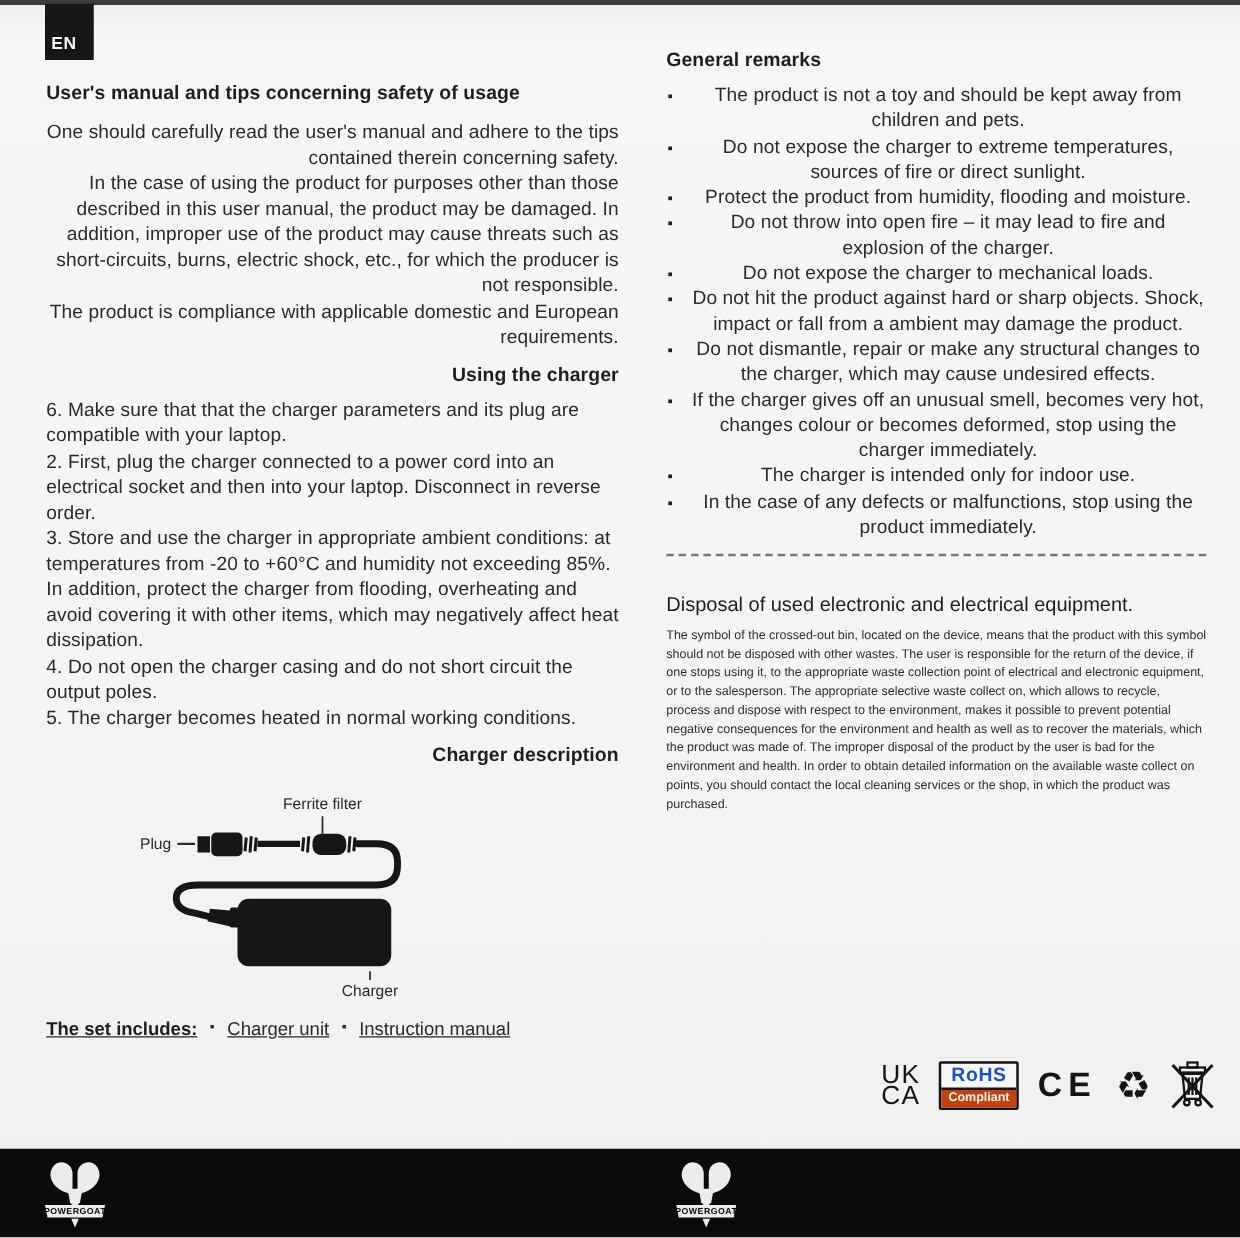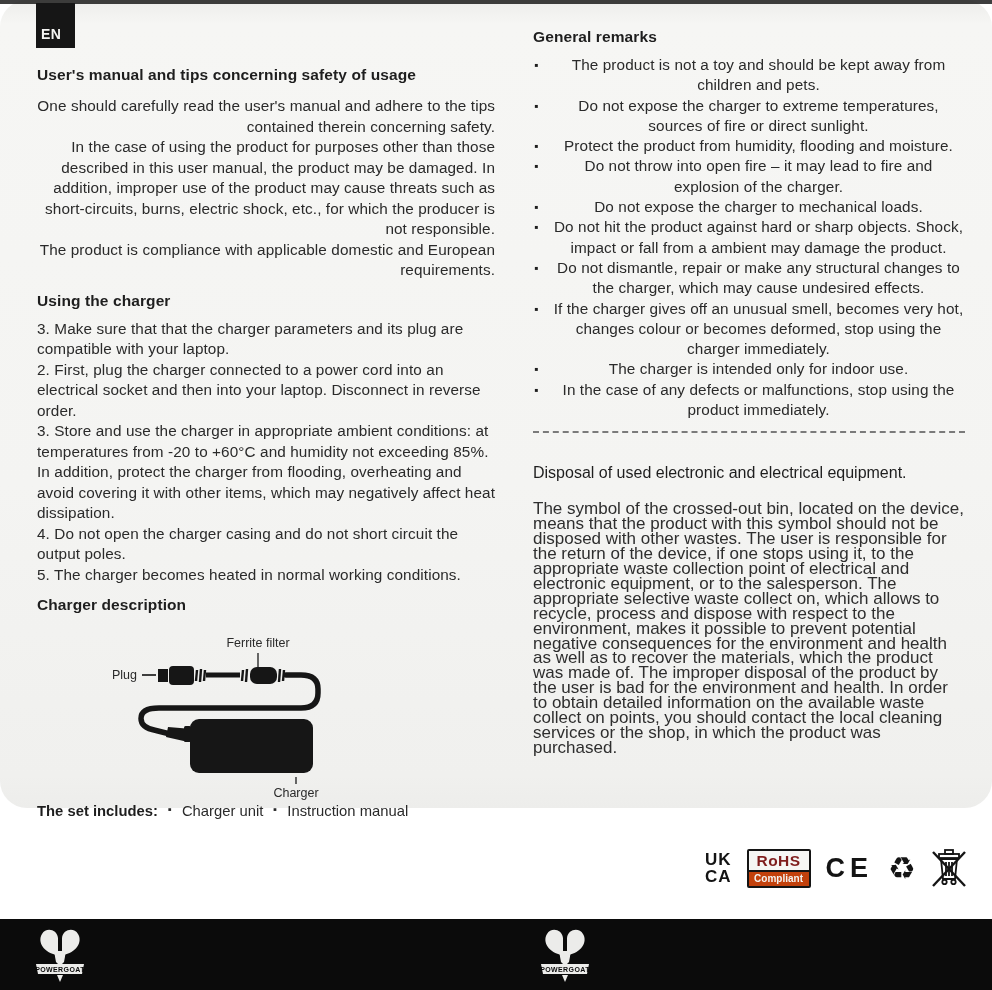--- a/index.html
+++ b/index.html
@@ -1,63 +1,62 @@
 <!DOCTYPE html>
 <html><head>
 <meta charset="utf-8">
 <style>
   * { margin:0; padding:0; box-sizing:border-box; }
   html,body { width:992px; height:990px; overflow:hidden; }
   body { font-family:"Liberation Sans", sans-serif; color:#262626; }
   .page {
-    position:relative; width:992px; height:808px;
+    position:relative; width:992px; height:990px;
     background:linear-gradient(180deg,#ededeb 0%,#f6f6f4 3%,#f4f4f2 60%,#f0f0ee 96%,#ededeb 100%);
-    border-radius:27px;
   }
   .top-strip { position:absolute; top:0; left:0; width:100%; height:4px; background:#1c1c1c; opacity:.85; }
   .en-badge {
     position:absolute; left:36px; top:3px; width:39px; height:45px; background:#161616;
     color:#f4f4f2; font-size:14px; font-weight:bold; letter-spacing:.5px;
     display:flex; align-items:flex-end; justify-content:flex-start; padding:0 0 6px 5px;
   }
   
   .left-col  { position:absolute; left:37px;  top:66px; width:458px; }
-  .right-col { position:absolute; left:533px; top:28px; width:432px; }
+  .right-col { position:absolute; left:533px; top:40px; width:432px; }
   h1.sec, h2.sec { font-size:15.5px; font-weight:bold; color:#1e1e1e; letter-spacing:.1px; }
   .left-col h1.sec { margin:0 0 12px 0; }
-  .left-col h2.sec { margin:11px 0 9px 0; }
+  .left-col h2.sec { margin:11px 0 9px 0;text-align:right; }
   .right-col h2.sec { margin:0 0 9px 0; }
   .body-txt { font-size:15.3px; line-height:20.5px; letter-spacing:.1px; color:#2a2a2a; }
   .intro .line { display:block;text-align:right; }
   .steps .step { display:block; }
   
   ul.bullets { list-style:none;text-align:center; }
   ul.bullets li {
     position:relative; padding-left:19px;
     font-size:15.3px; line-height:20.3px; letter-spacing:.1px; color:#2a2a2a;
   }
   ul.bullets li::before {
     content:"▪"; position:absolute; left:1px; top:0; font-size:12px; color:#1e1e1e;
   }
   .sep { margin-top:11px; border-top:2px dashed #7a7a7a; width:100%; height:0; }
   h3.small-head { margin-top:31px; font-size:16px; font-weight:normal; color:#1e1e1e; }
-  p.small-txt { margin-top:20px; font-size:17px; line-height:14.9px; color:#2e2e2e; }
+  p.small-txt { margin-top:8px; font-size:10px; line-height:14.9px; color:#2e2e2e; }
   
   svg.diagram { display:block; margin-top:5px; }
   .diag-label { font-size:12.5px; fill:#2a2a2a; font-family:"Liberation Sans",sans-serif; }
   
-  .set-line { display:flex; align-items:baseline; gap:10px; font-size:14.8px; }
+  .set-line { margin-top:13px; display:flex; align-items:baseline; gap:10px; font-size:14.8px;text-decoration:underline; }
   .set-line .lbl { font-weight:bold; color:#1e1e1e; }
   .set-line .itm { position:relative; padding-left:14px; color:#2a2a2a; }
   .set-line .itm::before { content:"▪"; position:absolute; left:0; top:0; font-size:11px; }
   
   .marks-row { position:absolute; left:705px; top:846px; display:flex; align-items:center; gap:15px; }
-  .ukca { font-size:17px; font-weight:700; line-height:17.5px; letter-spacing:1px; color:#141414; }
+  .ukca { font-size:21px; font-weight:400; line-height:17.5px; letter-spacing:1px; color:#141414; }
   .rohs { width:64px; border:2.5px solid #141414; border-radius:2px; text-align:center; background:#f6f6f4; }
-  .rohs .rohs-top { font-size:15.5px; font-weight:800; letter-spacing:.5px; color:#7f1d1d; padding:1px 2px 0; border-bottom:2px solid #141414; }
+  .rohs .rohs-top { font-size:15.5px; font-weight:800; letter-spacing:.5px; color:#1d4ed8; padding:1px 2px 0; border-bottom:2px solid #141414; }
   .rohs .rohs-bot { background:#c2410c; color:#f4f4f2; font-size:10px; font-weight:600; padding:1px 1px 2px; }
   .ce { font-size:27px; font-weight:600; letter-spacing:5px; color:#141414; }
   .recycle { font-size:31px; color:#141414; line-height:31px; }
   
   .footer-bar { position:absolute; left:0; top:919px; width:992px; height:71px; background:#0b0b0b; }
   .goat { position:absolute; top:7px; }
   .goat.g1 { left:33px; } .goat.g2 { left:538px; }
 </style>
 </head>
 <body>
@@ -75,21 +74,21 @@
 
     <div class="intro body-txt">
       <span class="line">One should carefully read the user's manual and adhere to the tips contained therein concerning safety.</span>
       <span class="line">In the case of using the product for purposes other than those described in this user manual, the product may be damaged. In addition, improper use of the product may cause threats such as short-circuits, burns, electric shock, etc., for which the producer is not responsible.</span>
       <span class="line">The product is compliance with applicable domestic and European requirements.</span>
     </div>
 
     <h2 class="sec">Using the charger</h2>
 
     <div class="steps body-txt">
-      <span class="step">3. Make sure that that the charger parameters and its plug are compatible with your laptop.</span>
+      <span class="step">6. Make sure that that the charger parameters and its plug are compatible with your laptop.</span>
       <span class="step">2. First, plug the charger connected to a power cord into an electrical socket and then into your laptop. Disconnect in reverse order.</span>
       <span class="step">3. Store and use the charger in appropriate ambient conditions: at temperatures from -20 to +60°C and humidity not exceeding 85%. In addition, protect the charger from flooding, overheating and avoid covering it with other items, which may negatively affect heat dissipation.</span>
       <span class="step">4. Do not open the charger casing and do not short circuit the output poles.</span>
       <span class="step">5. The charger becomes heated in normal working conditions.</span>
     </div>
 
     <h2 class="sec">Charger description</h2>
 
     <svg class="diagram" width="456" height="180" viewBox="0 0 456 180">
 

